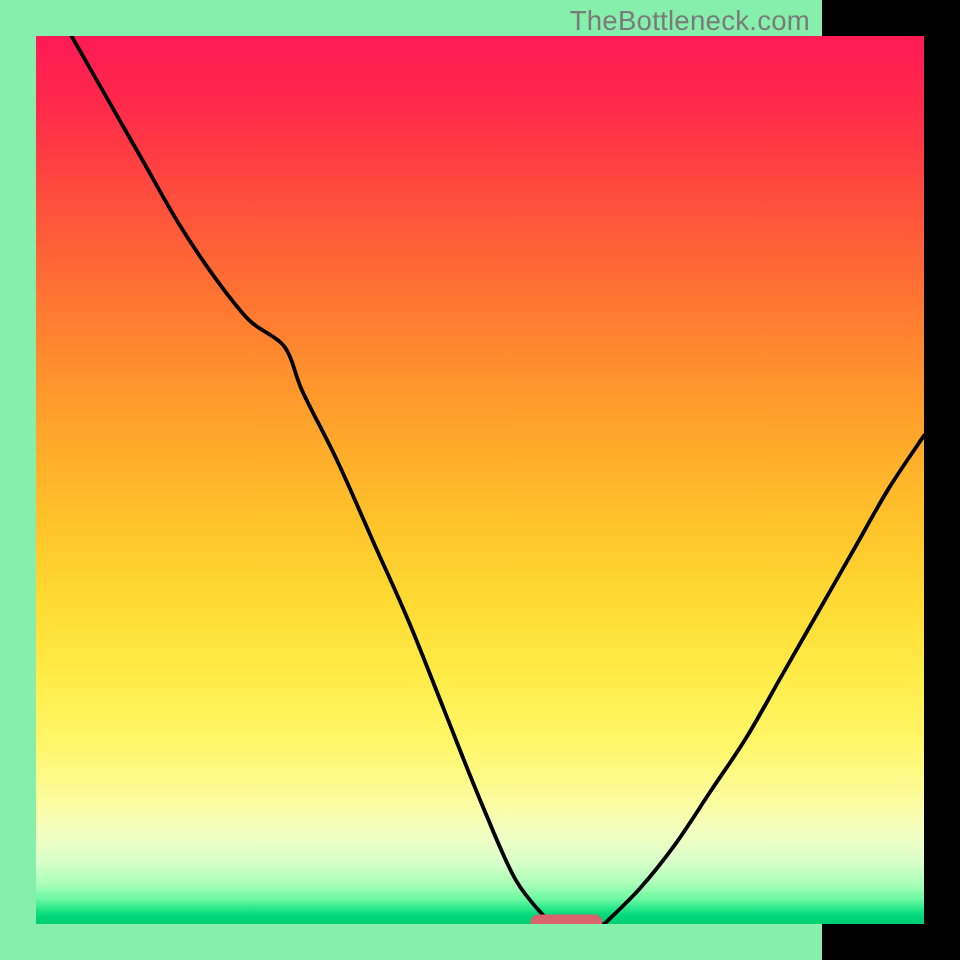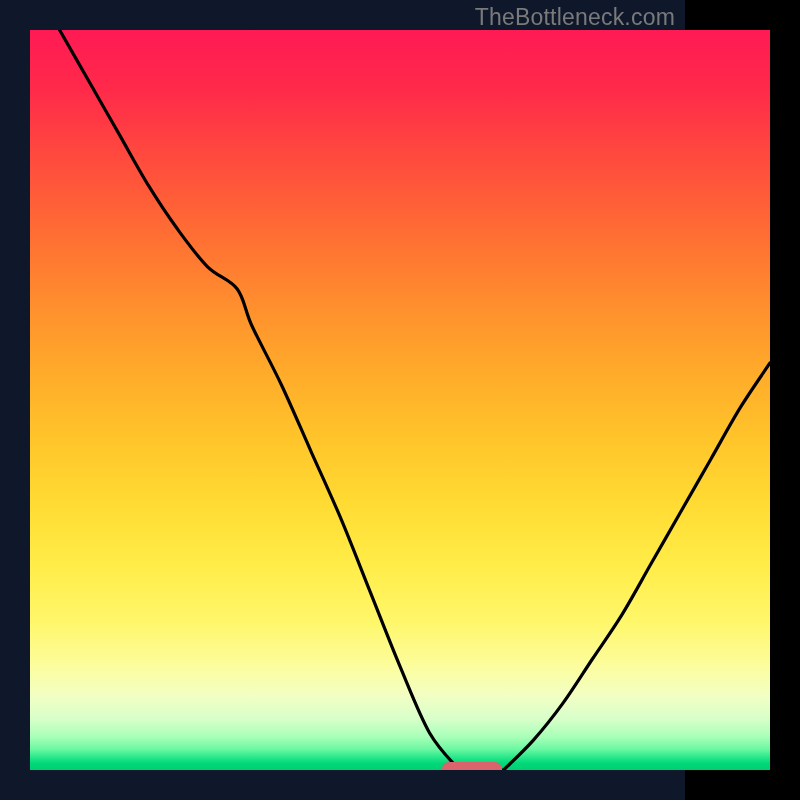--- a/index.html
+++ b/index.html
@@ -9,21 +9,21 @@
     height: 800px;
     background: #000;
     overflow: hidden;
     font-family: Arial, Helvetica, sans-serif;
   }
   .frame {
     position: absolute;
     top: 0; left: 0;
     width: 685px;
     height: 800px;
-    background: #0f172a;
+    background: #86efac;
   }
   .plot-area {
     position: absolute;
     left: 30px;
     top: 30px;
     width: 740px;
     height: 740px;
     overflow: hidden;
   }
   .gradient-bg {

